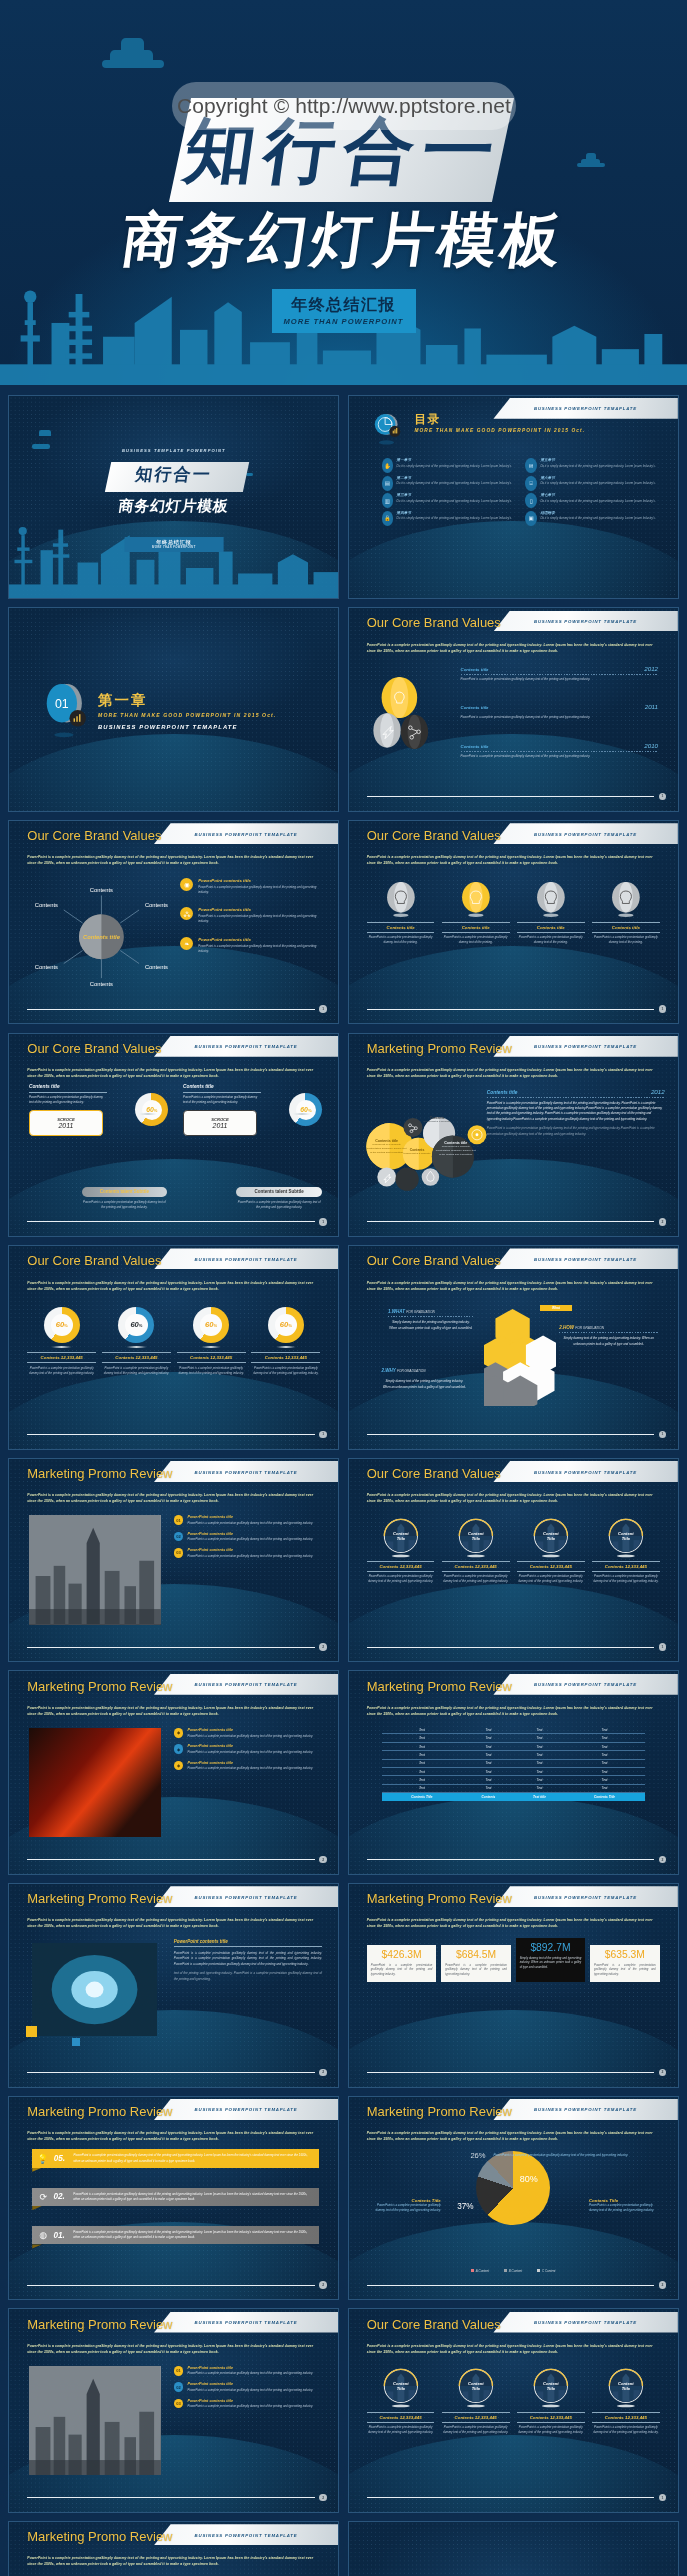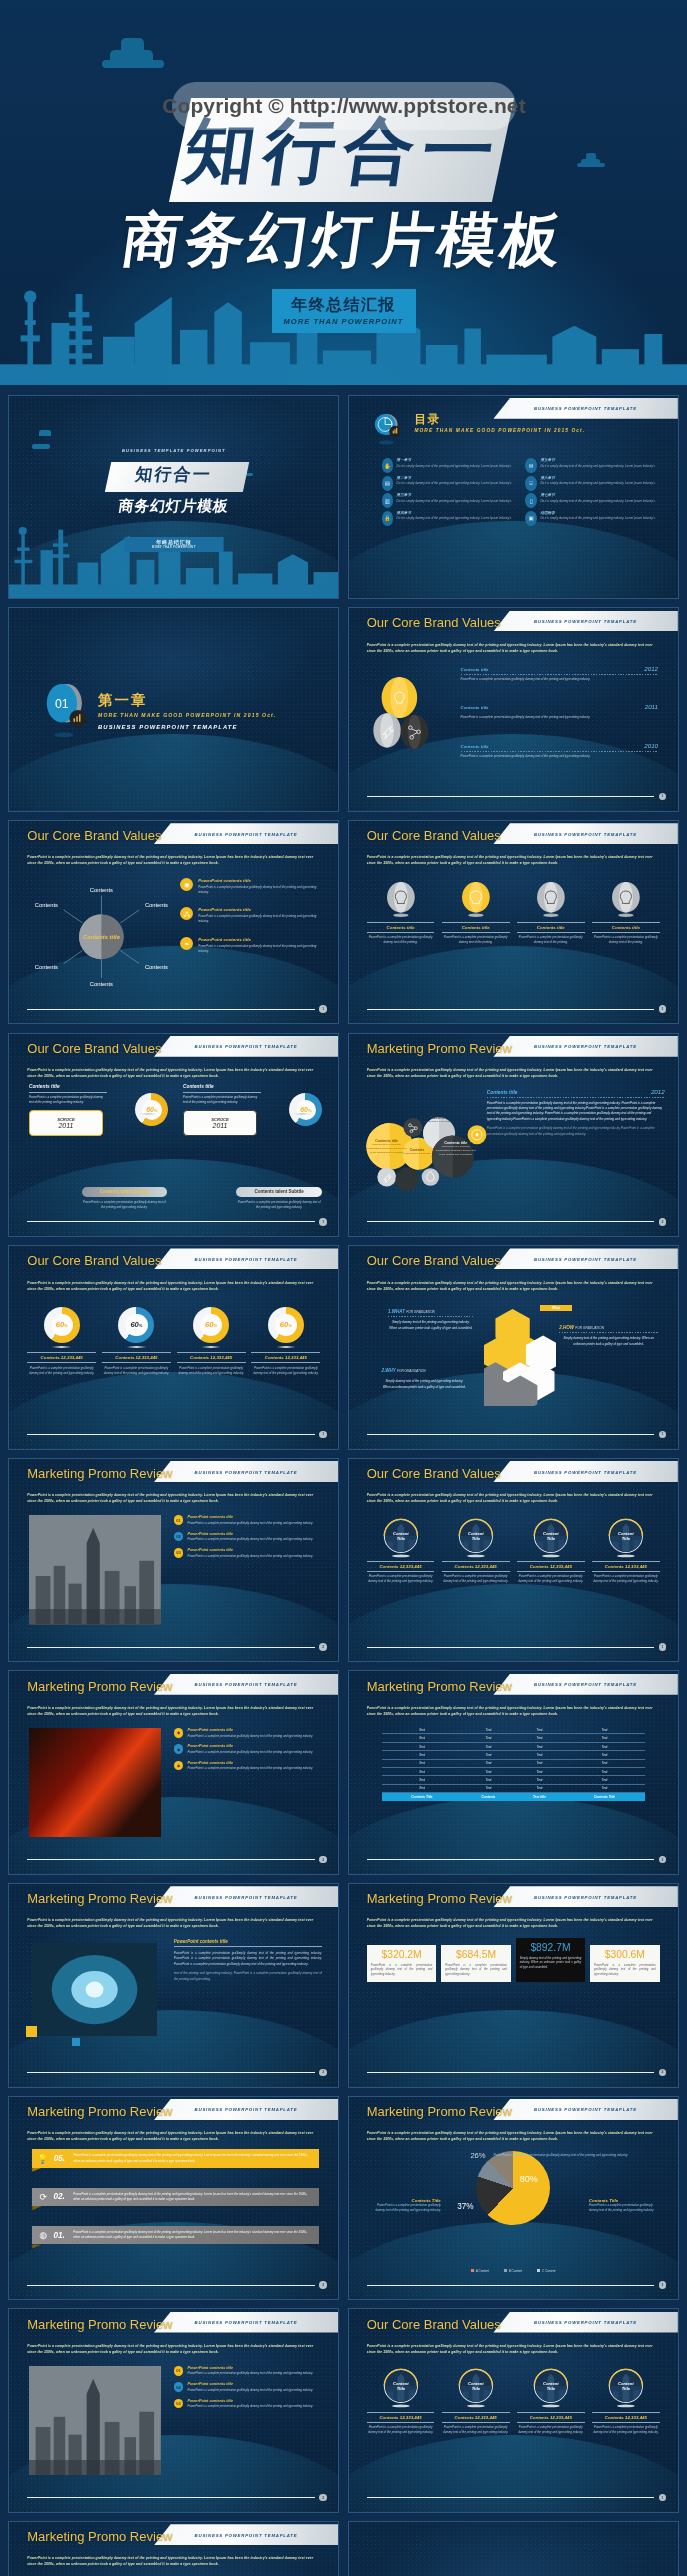--- a/index.html
+++ b/index.html
@@ -27,21 +27,21 @@
   .cloud-a .c2 { left:8.2px; top:12.4px; width:43px; height:11px; border-radius:4.8px 4.8px 0 0;}
   .cloud-a .c3 { left:0; top:22px; width:62px; height:8.2px; border-radius:4.8px; }
   .cloud-b { left:577px; top:153px; width:27.5px; height:16.5px; }
   .cloud-b .c1 { left:9px; top:0; width:10.3px; height:6.2px; border-radius:2.7px 2.7px 0 0;}
   .cloud-b .c2 { left:4.1px; top:5.5px; width:19px; height:5.5px; border-radius:2.7px 2.7px 0 0;}
   .cloud-b .c3 { left:0; top:10.3px; width:27.5px; height:4.1px; border-radius:2.7px; }
 
   .wm {
     position:absolute; z-index:30;
     background:rgba(255,255,255,.30);
-    color:#4d4d4d; font-weight:bold;
+    color:#4d4d4d; font-weight:normal;
     border-radius:27.5px; display:flex; align-items:center; justify-content:center;
     white-space:nowrap;
     text-align:center;
   }
   .wm-hero { left:172px; top:82px; width:344px; height:48px; font-size:21px; letter-spacing:0.1px;}
 
   .hero-sub1 {
     position:absolute; left:0; right:0; top:118px; text-align:center;
     color:#cfe2ef; font-size:9px; letter-spacing:2.1px; font-style:italic; font-weight:bold;
     z-index:10;
@@ -1183,33 +1183,33 @@
       <div class="dome"></div>
       <div class="s-head">
           <div class="ribbon">
             <span>BUSINESS POWERPOINT TEMAPLATE</span>
           </div>
         <h3>Marketing Promo Review</h3>
         </div>
       <div class="s-lead">PowerPoint is a complete prestentation graSimply dummy text of the printing and typesetting industry. Lorem Ipsum has been the industry's standard dummy text ever since the 1500s, when an unknown printer took a galley of type and scrambled it to make a type specimen book.</div>
       <div class="kpis">
         <div class="kpi">
-          <div class="v">$320.2M</div>
+          <div class="v">$426.3M</div>
           <div class="d">PowerPoint is a complete prestentation graSimply dummy text of the printing and typesetting industry.</div>
         </div>
         <div class="kpi">
           <div class="v">$684.5M</div>
           <div class="d">PowerPoint is a complete prestentation graSimply dummy text of the printing and typesetting industry.</div>
         </div>
         <div class="kpi dark" style="margin-top:-6.9px">
           <div class="v">$892.7M</div>
           <div class="d">Simply dummy text of the printing and typesetting industry. When an unknown printer took a galley of type and scrambled.</div>
         </div>
         <div class="kpi">
-          <div class="v">$300.6M</div>
+          <div class="v">$635.3M</div>
           <div class="d">PowerPoint is a complete prestentation graSimply dummy text of the printing and typesetting industry.</div>
         </div>
       </div>
       <div class="s-foot">
           <div class="line"></div>
           <div class="pg">2</div>
         </div>
     </div>
 
     <div class="slide dots">

